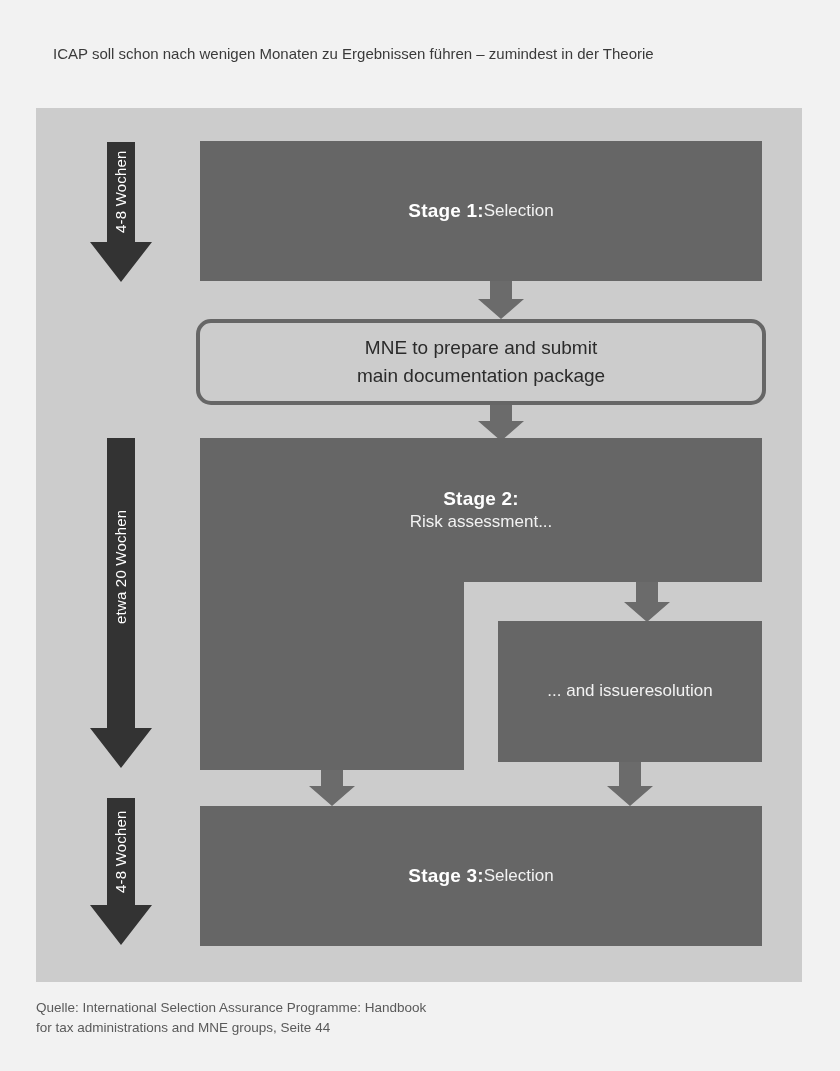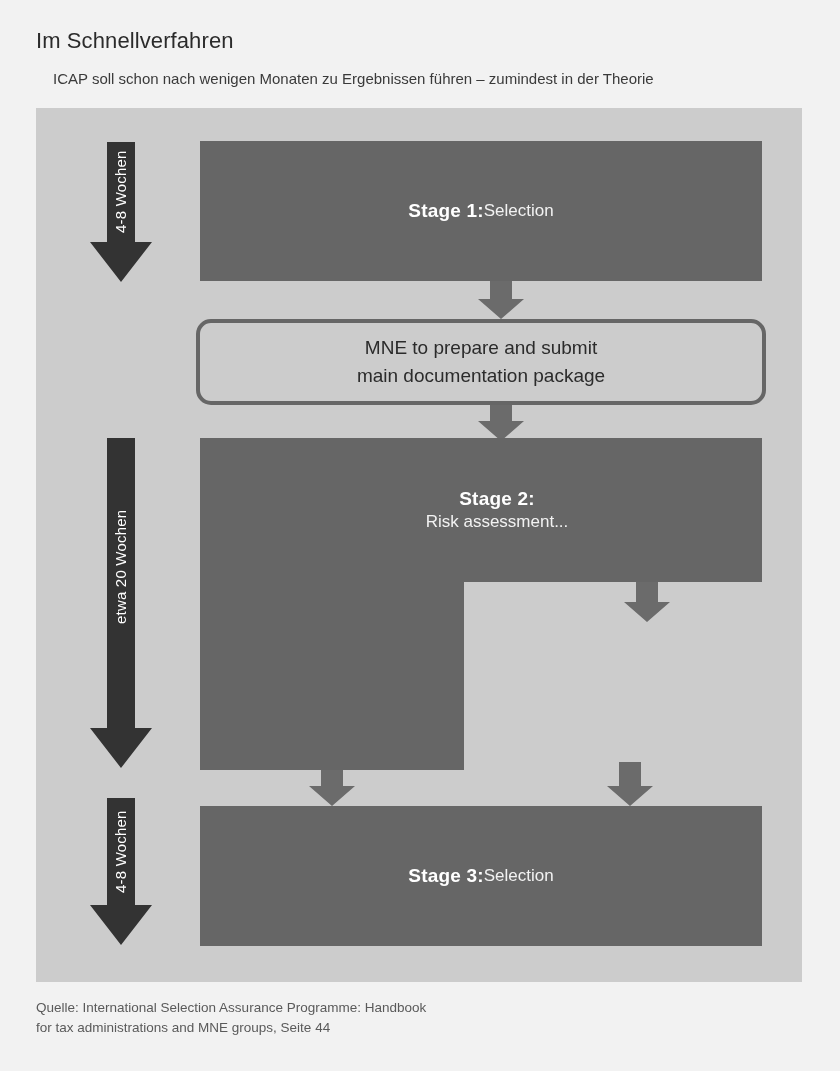--- a/index.html
+++ b/index.html
@@ -98,21 +98,20 @@
   #stage2-label {
     position: absolute;
     left: 0; top: 0;
     width: 562px; height: 144px;
     display: flex;
     flex-direction: column;
     align-items: center;
     justify-content: center;
     text-align: center;
     color: #ffffff;
-    padding-left: 16px;
   }
 
   
   .outline-box {
     border: 4px solid #666666;
     background: transparent;
     color: #2b2b2b;
     display: flex;
     align-items: center;
     justify-content: center;
@@ -161,21 +160,20 @@
     width: 700px;
     font-size: 13.5px;
     line-height: 1.45;
     color: #5a5a5a;
   }
 </style>
 </head>
 <body>
 
 <div id="header">
-  <div id="chart-title">Im Schnellverfahren</div>
   <div id="chart-subtitle">ICAP soll schon nach wenigen Monaten zu Ergebnissen führen – zumindest in der Theorie</div>
 </div>
 
 <div id="panel">
 
   <div class="abs duration-arrow" style="left:54px; top:34px; width:62px; height:140px;">
     <div class="da-svg">
       <svg viewBox="0 0 62 140" preserveAspectRatio="none" aria-hidden="true">
         <path d="M17 0 H45 V100 H62 L31 140 L0 100 H17 Z" fill="#333333"></path>
       </svg>
@@ -224,20 +222,24 @@
       <div class="stage-sub">Risk assessment...</div>
     </div>
   </div>
 
   <div class="abs flow-arrow" style="left:588px; top:474px; width:46px; height:40px;">
     <svg viewBox="0 0 46 40" preserveAspectRatio="none" aria-hidden="true">
       <path d="M12 0 H34 V20 H46 L23 40 L0 20 H12 Z" fill="#6b6b6b"></path>
     </svg>
   </div>
 
+  <div class="abs stage-box" style="left:462px; top:513px; width:264px; height:141px;">
+    <div class="stage-sub">... and issue</div>
+    <div class="stage-sub">resolution</div>
+  </div>
 
   <div class="abs flow-arrow" style="left:273px; top:662px; width:46px; height:36px;">
     <svg viewBox="0 0 46 36" preserveAspectRatio="none" aria-hidden="true">
       <path d="M12 0 H34 V16 H46 L23 36 L0 16 H12 Z" fill="#6b6b6b"></path>
     </svg>
   </div>
 
   <div class="abs flow-arrow" style="left:571px; top:654px; width:46px; height:44px;">
     <svg viewBox="0 0 46 44" preserveAspectRatio="none" aria-hidden="true">
       <path d="M12 0 H34 V24 H46 L23 44 L0 24 H12 Z" fill="#6b6b6b"></path>

